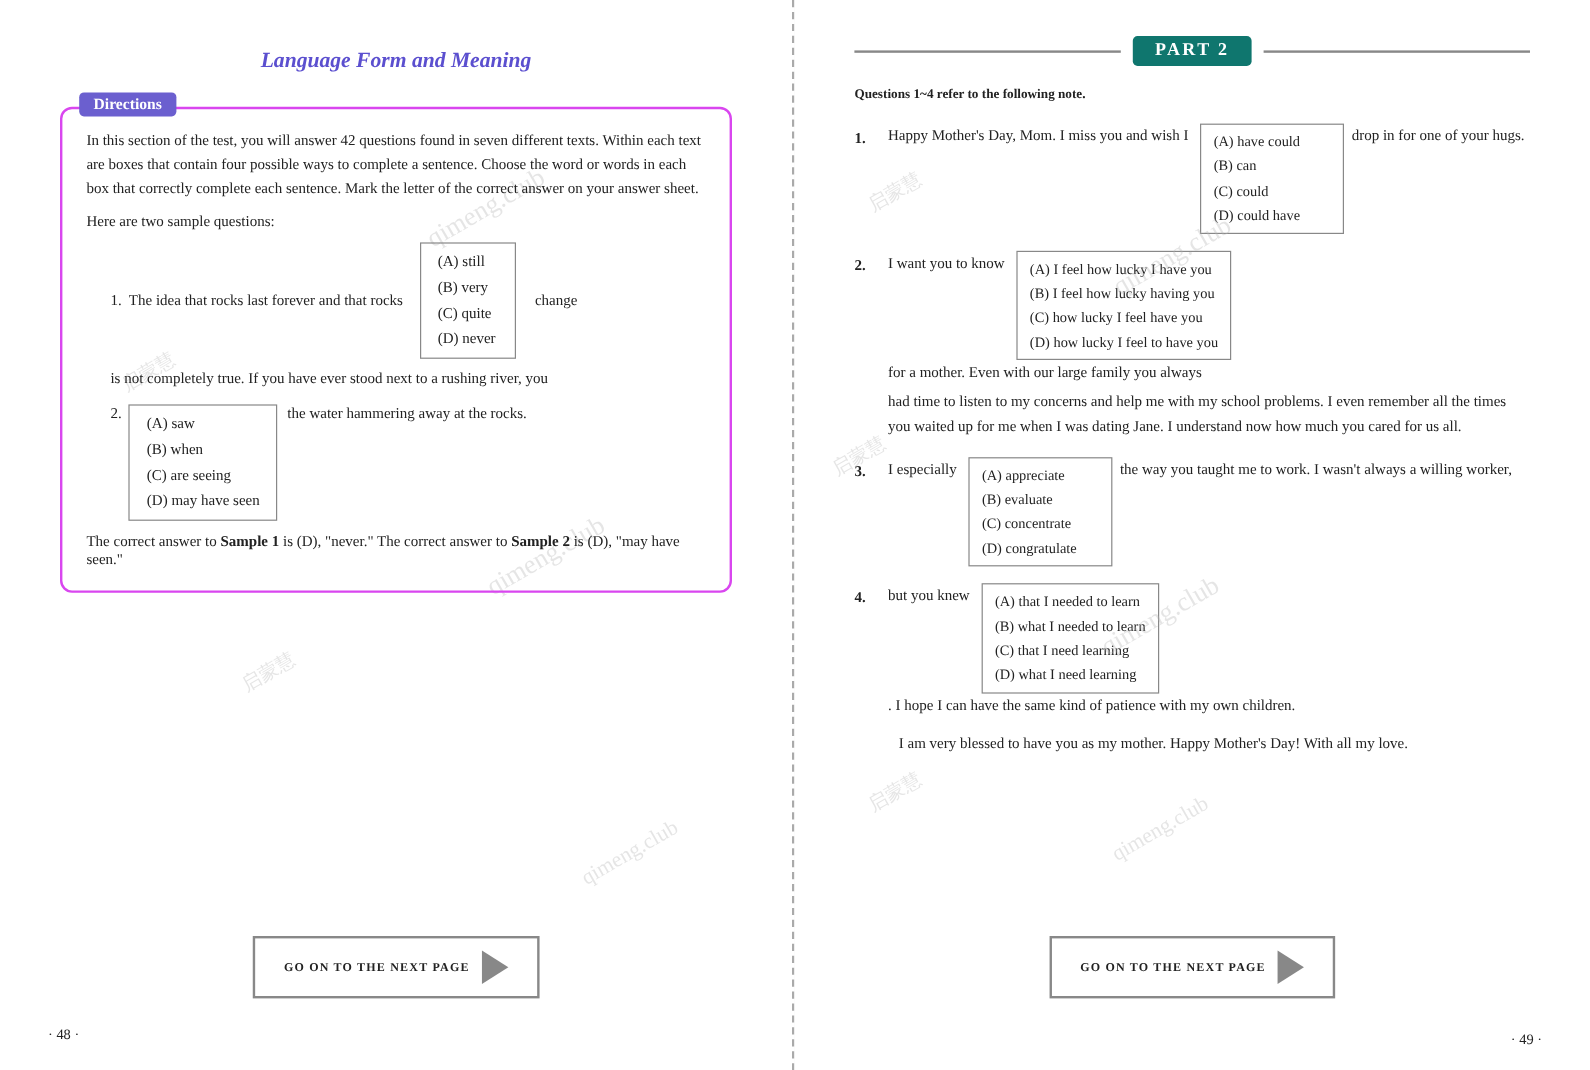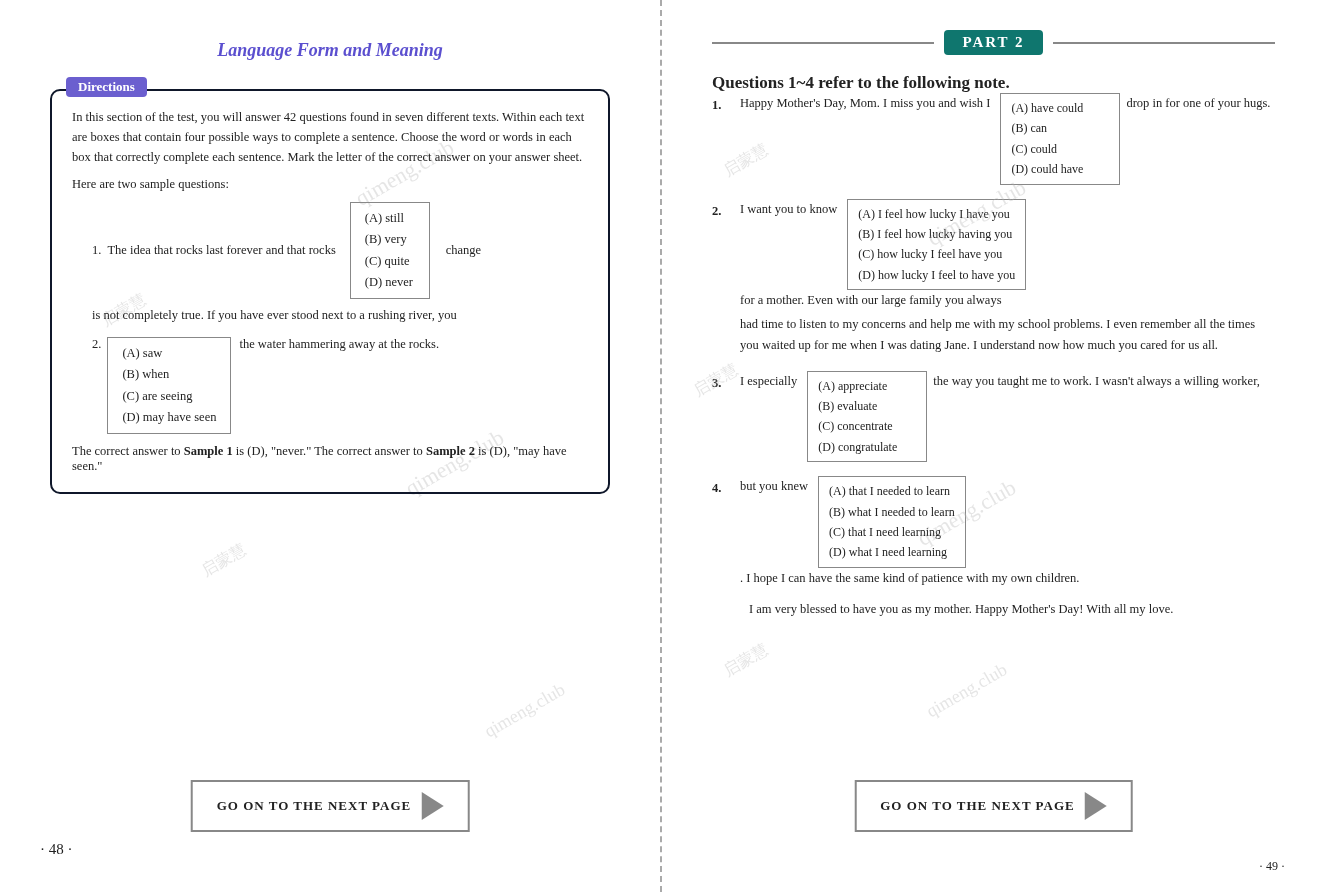--- a/index.html
+++ b/index.html
@@ -37,21 +37,21 @@
     
     .left-title {
       text-align: center;
       font-size: 18px;
       font-weight: bold;
       color: #5b4fcf;
       margin-bottom: 28px;
       font-style: italic;
     }
     .directions-box {
-      border: 2px solid #0f172a;
+      border: 2px solid #d946ef;
       border-radius: 10px;
       padding: 16px 20px 18px 20px;
       position: relative;
       margin-bottom: 20px;
     }
     .directions-label {
       position: absolute;
       top: -14px;
       left: 14px;
       background: #6b5fcf;
@@ -100,37 +100,37 @@
       bottom: 60px;
       left: 50%;
       transform: translateX(-50%);
       display: flex;
       align-items: center;
       border: 2px solid #888;
       background: #fff;
       padding: 10px 24px;
     }
     .go-next-text {
-      font-size: 13px;
+      font-size: 10px;
       font-weight: bold;
       letter-spacing: 1px;
       margin-right: 10px;
     }
     .arrow-right {
       width: 0;
       height: 0;
       border-top: 14px solid transparent;
       border-bottom: 14px solid transparent;
       border-left: 22px solid #888;
     }
     .page-num-left {
       position: absolute;
-      bottom: 34px;
+      bottom: 22px;
       left: 40px;
-      font-size: 15px;
+      font-size: 12px;
     }
     .page-num-right {
       position: absolute;
       bottom: 18px;
       right: 40px;
       font-size: 12px;
     }
     
     .watermark {
       position: absolute;
@@ -156,22 +156,23 @@
       background: #0f766e;
       color: #fff;
       font-size: 15px;
       font-weight: bold;
       padding: 4px 18px;
       border-radius: 4px;
       margin: 0 10px;
       letter-spacing: 2px;
     }
     .ref-note {
-      font-size: 17px;
-      font-weight: bold;
+      font-size: 11px;
+      font-weight: bold;
+      margin-bottom: 18px;
     }
     .question-block {
       margin-bottom: 14px;
     }
     .q-row {
       display: flex;
       align-items: flex-start;
       margin-bottom: 4px;
       font-size: 12.5px;
       line-height: 1.6;

